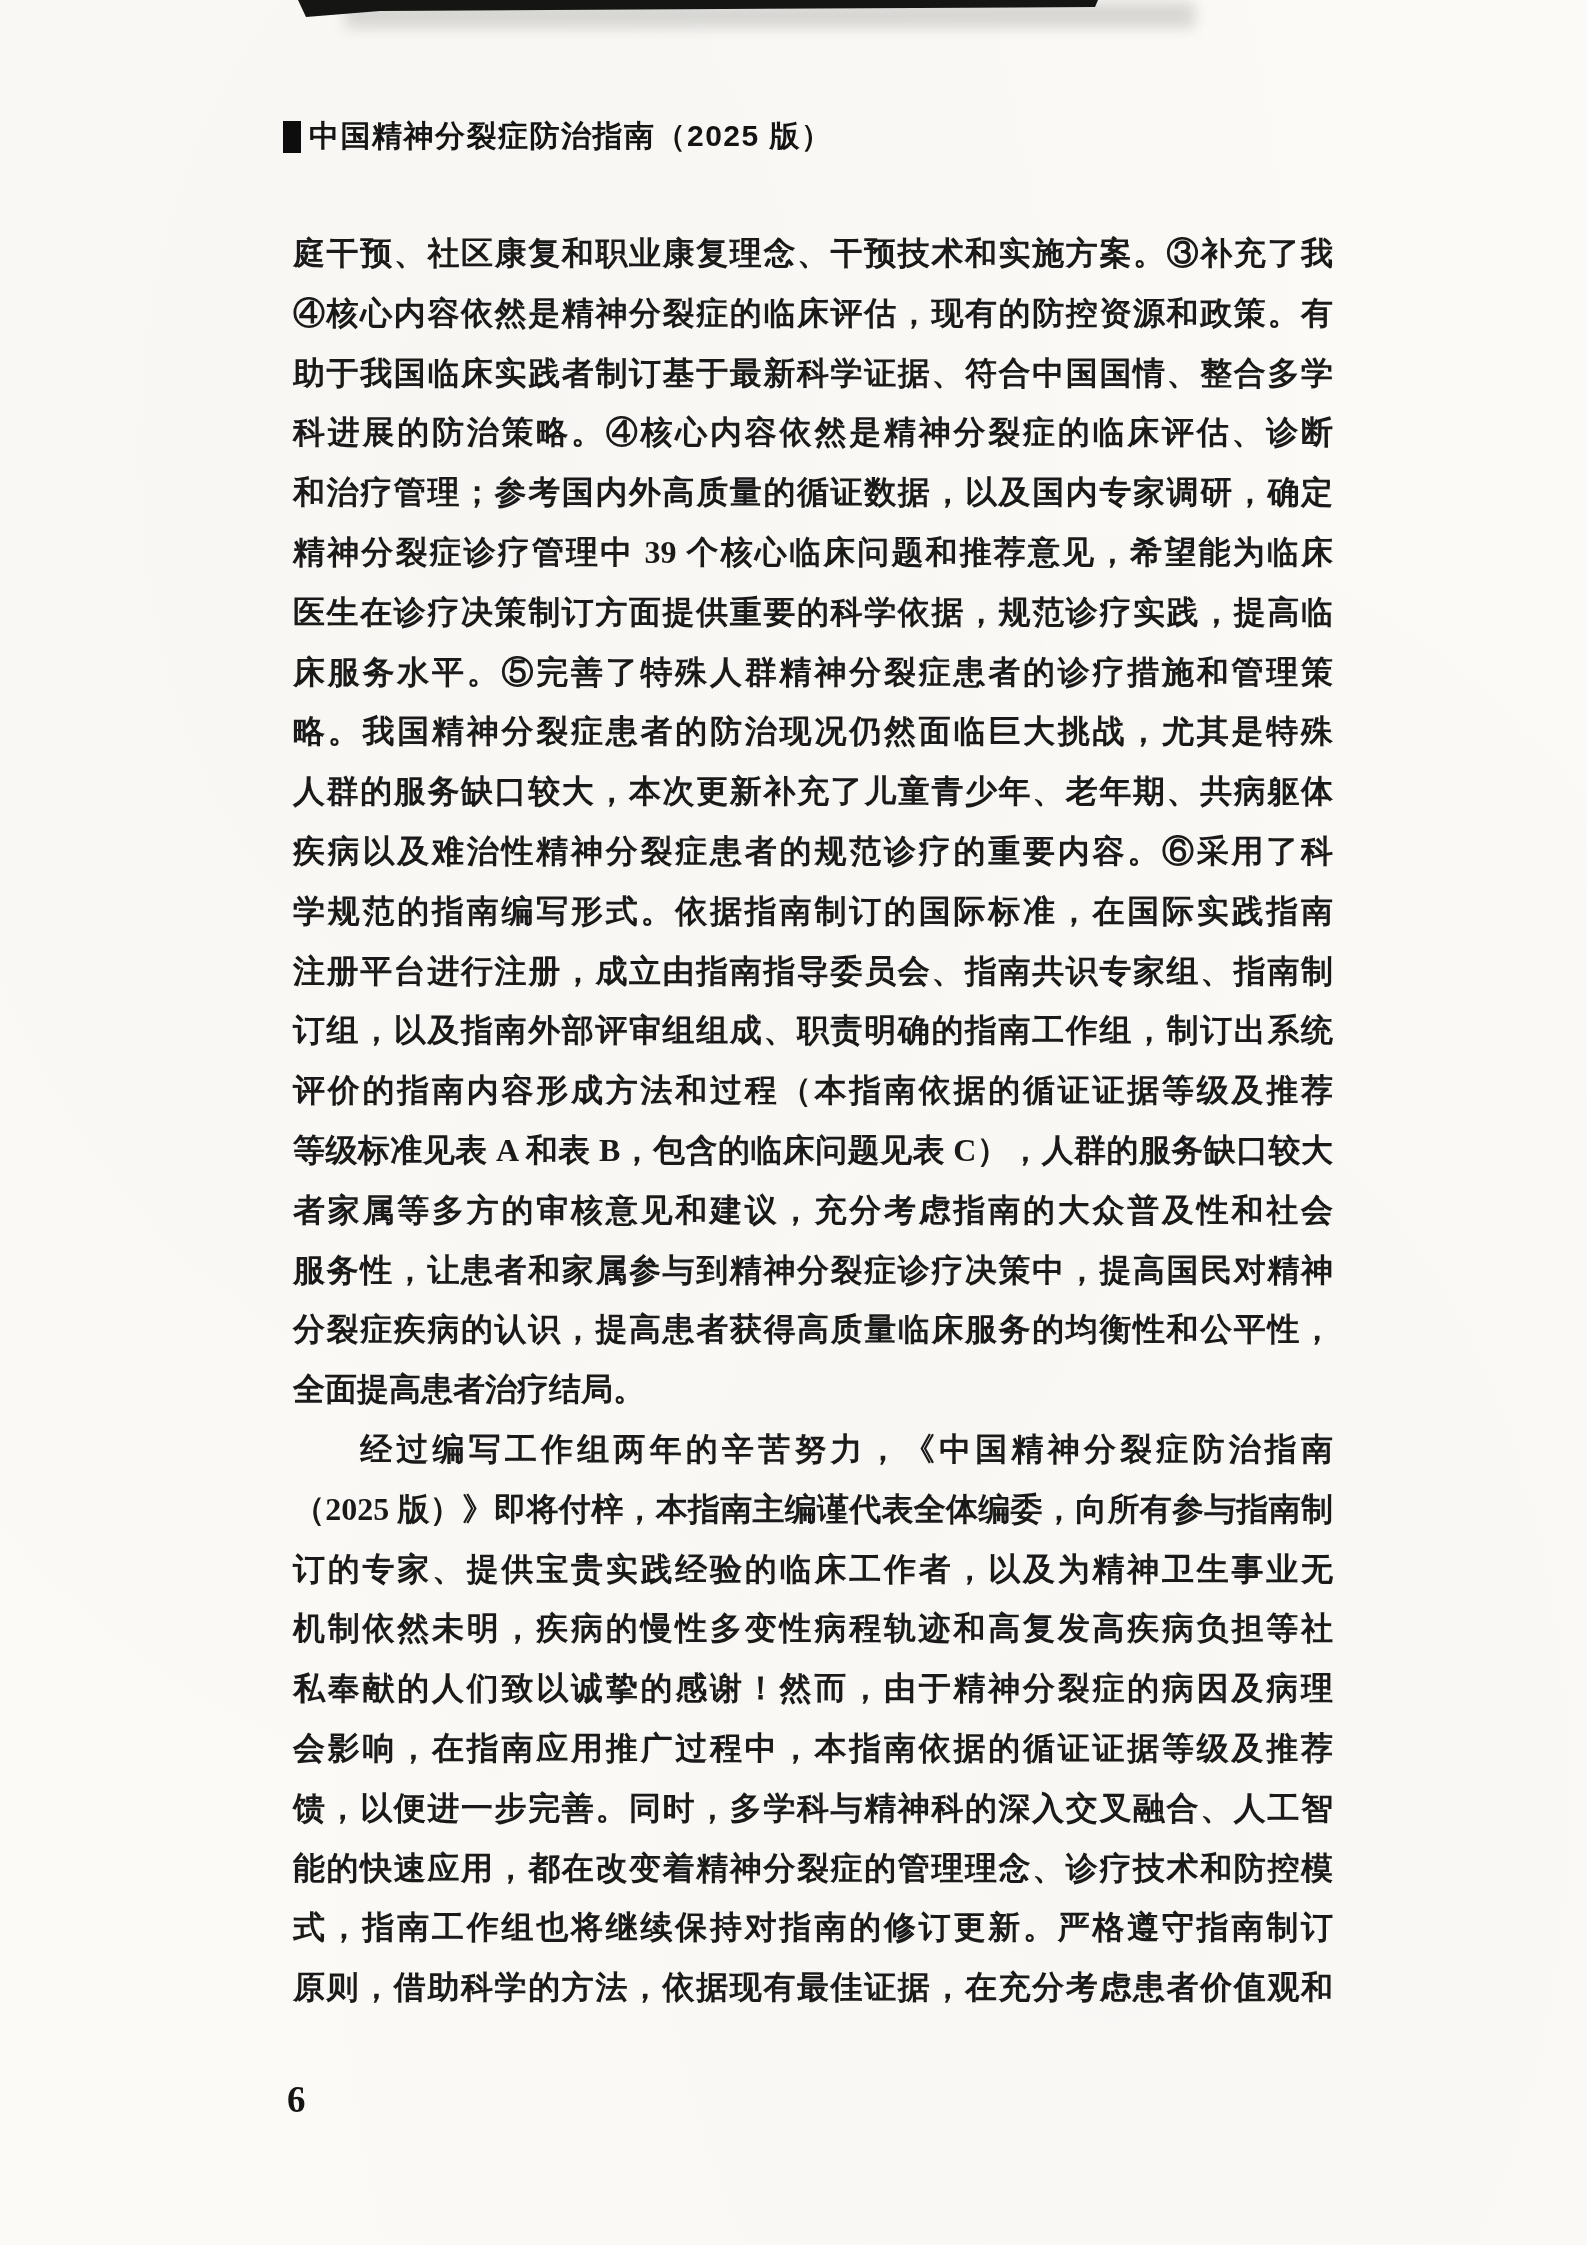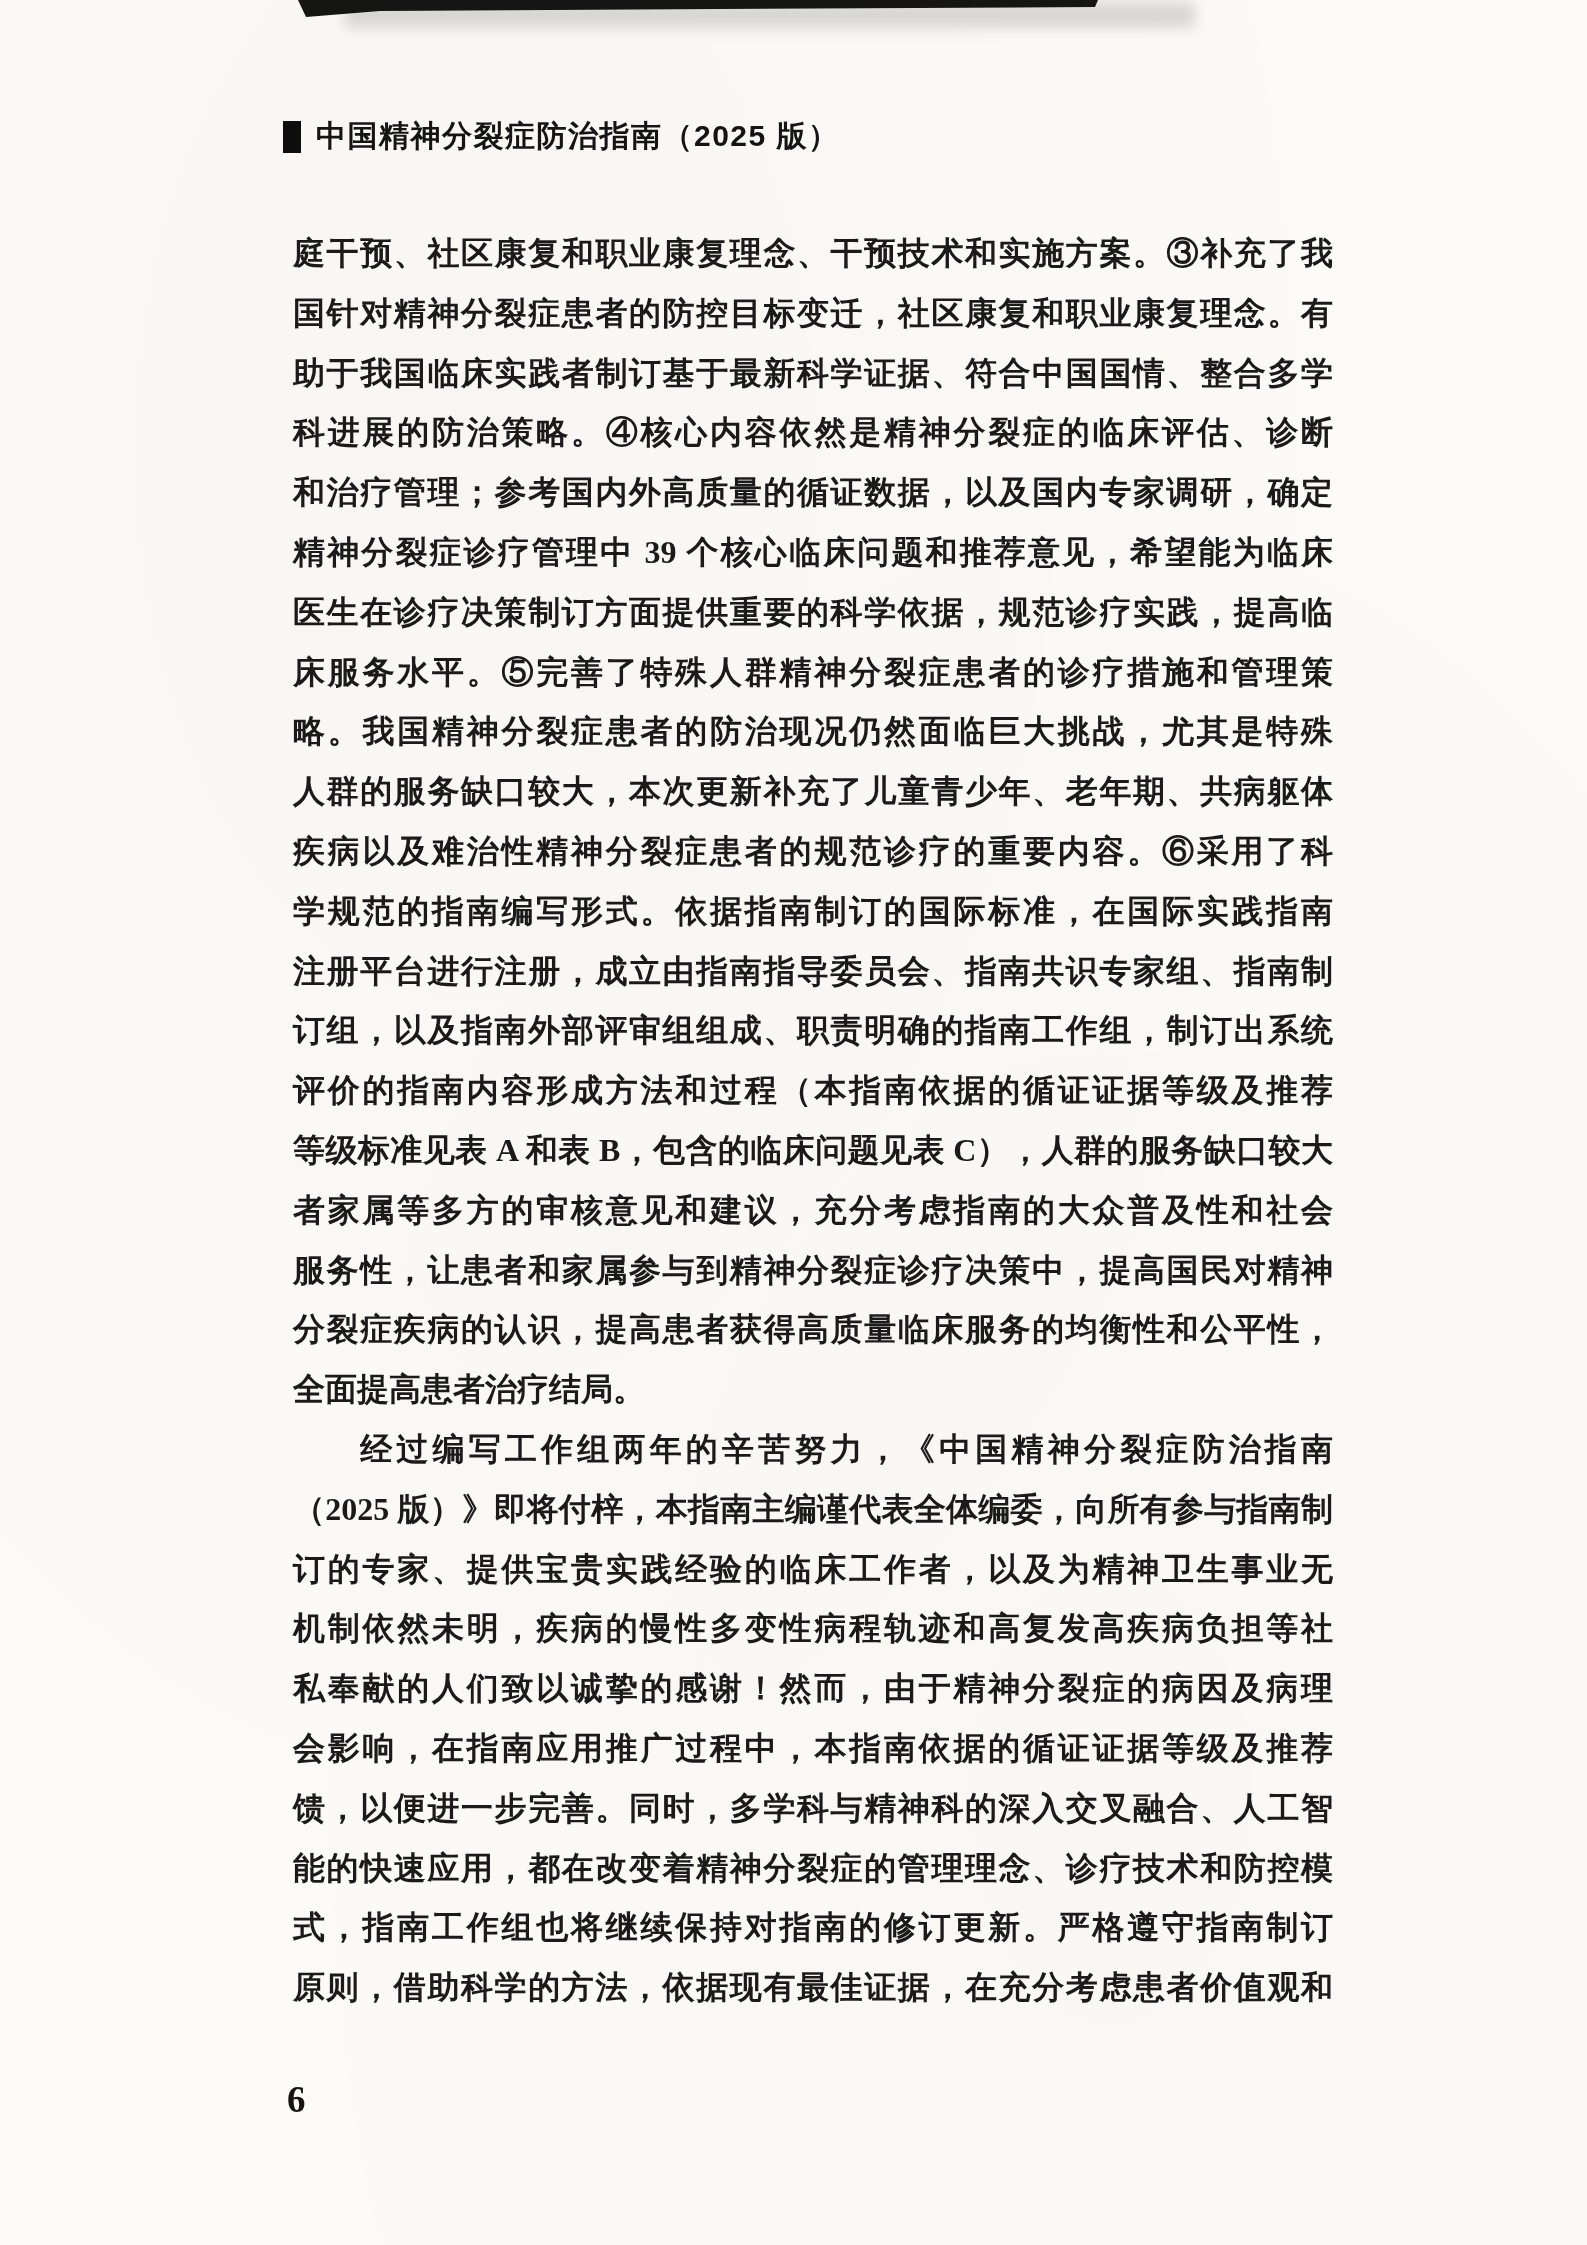--- a/index.html
+++ b/index.html
@@ -23,21 +23,21 @@
     position: absolute;
     top: 0;
     left: 0;
   }
   .running-header {
     position: absolute;
     top: 116px;
     left: 283px;
     display: flex;
     align-items: center;
-    gap: 15px;
+    gap: 8px;
   }
   .header-marker {
     width: 18px;
     height: 32px;
     background: #0d0d0d;
     flex: 0 0 auto;
   }
   .header-title {
     font-family: "Liberation Sans", "DejaVu Sans", sans-serif;
     font-weight: 700;
@@ -96,21 +96,21 @@
     <polygon points="298,0 1098,0 1095,7 380,11 306,17" fill="#151514"></polygon>
   </svg>
 
   <header class="running-header">
     <span class="header-marker"></span>
     <span class="header-title">中国精神分裂症防治指南（2025 版）</span>
   </header>
 
   <main class="body-text">
       <div class="line">庭干预、社区康复和职业康复理念、干预技术和实施方案。③补充了我</div>
-      <div class="line">国针对精神分裂症患者的防控目标变迁，社区康复和职业康复理念。有</div>
+      <div class="line">④核心内容依然是精神分裂症的临床评估，现有的防控资源和政策。有</div>
       <div class="line">助于我国临床实践者制订基于最新科学证据、符合中国国情、整合多学</div>
       <div class="line">科进展的防治策略。④核心内容依然是精神分裂症的临床评估、诊断</div>
       <div class="line">和治疗管理；参考国内外高质量的循证数据，以及国内专家调研，确定</div>
       <div class="line">精神分裂症诊疗管理中 39 个核心临床问题和推荐意见，希望能为临床</div>
       <div class="line">医生在诊疗决策制订方面提供重要的科学依据，规范诊疗实践，提高临</div>
       <div class="line">床服务水平。⑤完善了特殊人群精神分裂症患者的诊疗措施和管理策</div>
       <div class="line">略。我国精神分裂症患者的防治现况仍然面临巨大挑战，尤其是特殊</div>
       <div class="line">人群的服务缺口较大，本次更新补充了儿童青少年、老年期、共病躯体</div>
       <div class="line">疾病以及难治性精神分裂症患者的规范诊疗的重要内容。⑥采用了科</div>
       <div class="line">学规范的指南编写形式。依据指南制订的国际标准，在国际实践指南</div>

